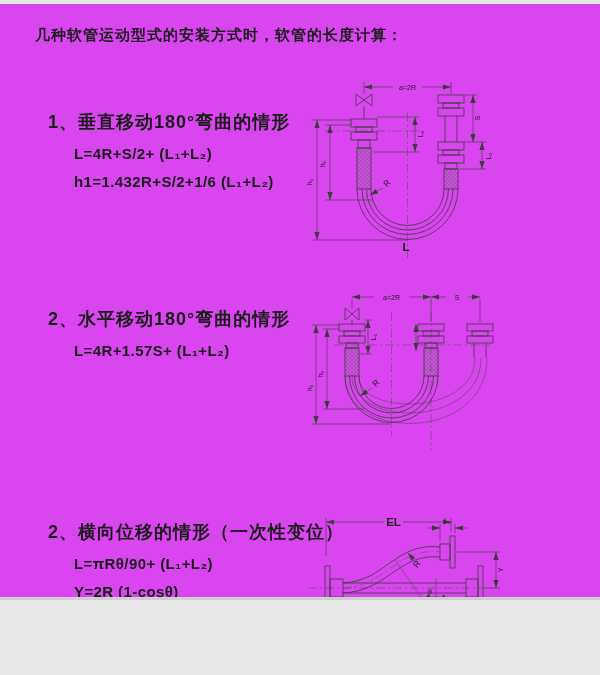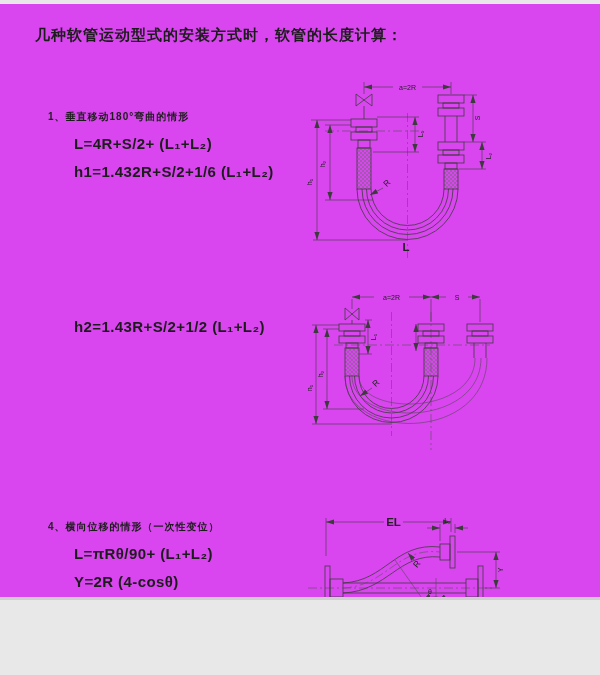--- a/index.html
+++ b/index.html
@@ -6,21 +6,21 @@
   .page {
     position:relative; width:600px; height:596px; background:#d946ef;
     font-family:"Liberation Sans","DejaVu Sans",sans-serif; color:#1c1c1c;
     overflow:hidden; margin:4px auto;
   }
   .title {
     position:absolute; left:35px; top:22px;
     font-size:15px; font-weight:700; letter-spacing:1px;
   }
   .block { position:absolute; left:48px; }
-  .heading { font-size:10px; font-weight:700; letter-spacing:1px; }
+  .heading { font-size:18px; font-weight:700; letter-spacing:1px; }
   .formula { font-size:15px; font-weight:700; margin-left:26px; margin-top:11px; letter-spacing:0.4px; }
   .diagram { position:absolute; }
   .diagram svg { display:block; }
   .dwg { stroke:#3c3c3c; stroke-width:0.8; fill:none; }
   .thin { stroke:#4a4a4a; stroke-width:0.55; fill:none; }
   .dimline { stroke:#3c3c3c; stroke-width:0.6; fill:none; }
   .cline { stroke:#555; stroke-width:0.6; fill:none; stroke-dasharray:9 3 2 3; }
   text { fill:#222; stroke:none; }
   .dim { font-size:7px; }
   .rlab { font-size:8.5px; }
@@ -34,27 +34,28 @@
 
   <div class="title">几种软管运动型式的安装方式时，软管的长度计算：</div>
 
   <section class="block" style="top:106px">
     <div class="heading">1、垂直移动180°弯曲的情形</div>
     <div class="formula">L=4R+S/2+ (L₁+L₂)</div>
     <div class="formula">h1=1.432R+S/2+1/6 (L₁+L₂)</div>
   </section>
 
   <section class="block" style="top:303px">
-    <div class="formula">h2=1.43R+S/2+1/2 (L₁+L₂)</div>
+    <div class="heading">2、水平移动180°弯曲的情形</div>
+    <div class="formula">L=4R+1.57S+ (L₁+L₂)</div>
   </section>
 
   <section class="block" style="top:516px">
-    <div class="heading">4、横向位移的情形（一次性变位）</div>
+    <div class="heading">2、横向位移的情形（一次性变位）</div>
     <div class="formula">L=πRθ/90+ (L₁+L₂)</div>
-    <div class="formula">Y=2R (4-cosθ)</div>
+    <div class="formula">Y=2R (1-cosθ)</div>
   </section>
 
   <div class="diagram" style="left:303px; top:63px">
     <svg width="292" height="202" viewBox="0 0 292 202">
       <defs>
         <marker id="m1" refX="8" refY="2.6" markerWidth="8" markerHeight="5.2" orient="auto-start-reverse" markerUnits="userSpaceOnUse">
           <path d="M0,0 L8,2.6 L0,5.2 Z" fill="#3c3c3c"></path>
         </marker>
         <pattern id="braid1" width="4" height="4" patternUnits="userSpaceOnUse">
           <path d="M0,4 L4,0 M0,0 L4,4" stroke="#6a6a6a" stroke-width="0.5" fill="none"></path>

